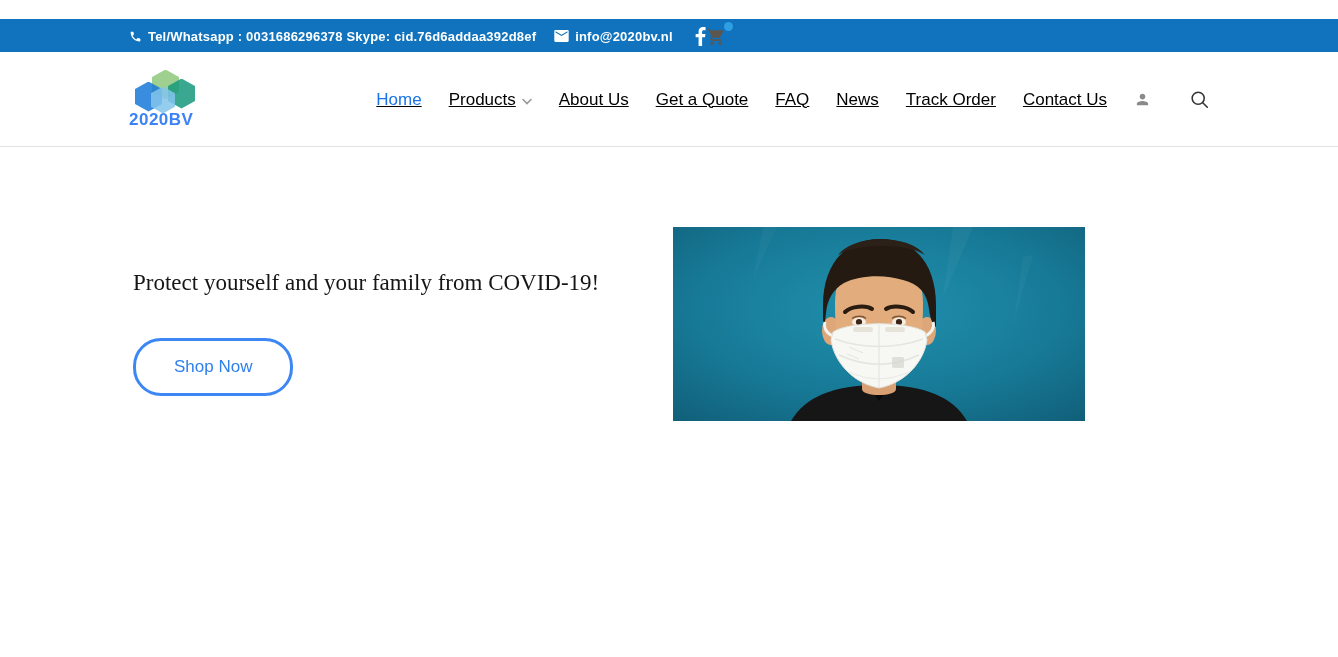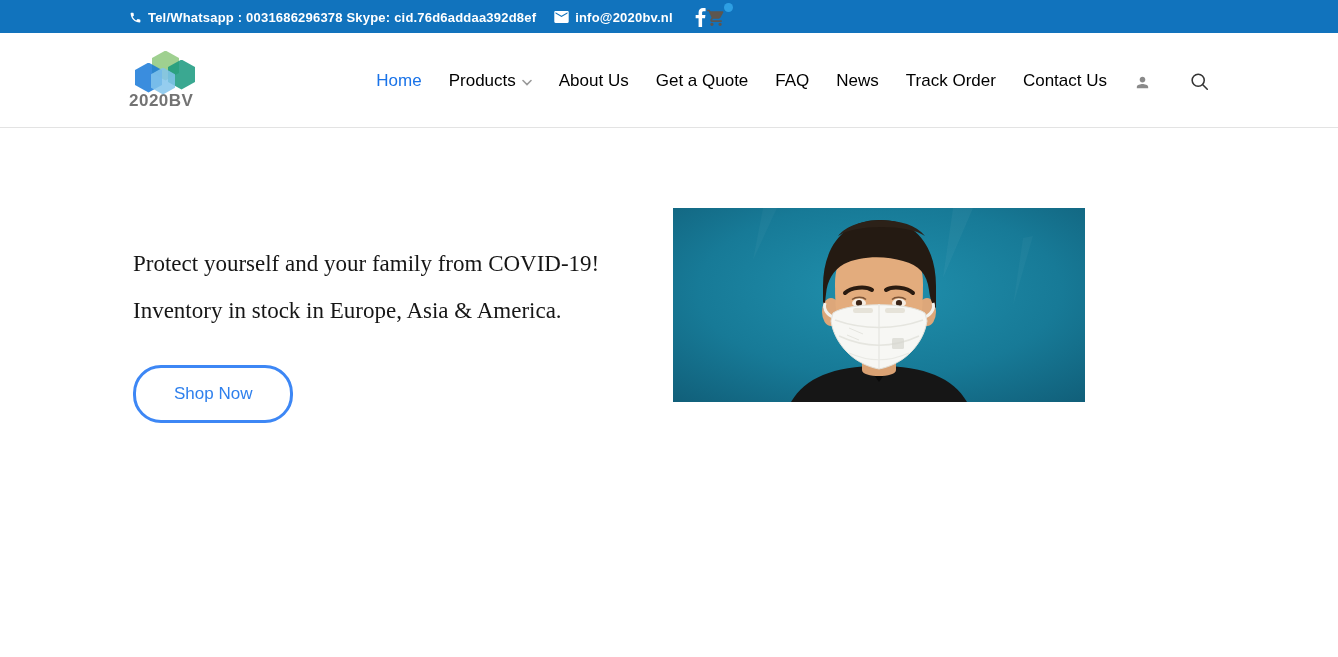--- a/index.html
+++ b/index.html
@@ -6,43 +6,43 @@
   html,body { background:#ffffff; }
   body {
     width:1338px; height:657px; overflow:hidden;
     font-family:"Liberation Sans", sans-serif;
     -webkit-font-smoothing:antialiased;
   }
   .container { width:1080px; margin:0 auto; }
 
   
   .topbar { background:#1173bd; height:33px; }
-  .topbar .container { height:34px; display:flex; align-items:center; }
+  .topbar .container { height:34px; display:flex; align-items:center;margin-top:19px; }
   .topbar-left { display:flex; align-items:center; color:#fff; font-size:13px; font-weight:700; letter-spacing:.2px; }
   .topbar .icon { display:inline-flex; align-items:center; }
   .contact-text { margin-left:6px; }
   .email-group { display:flex; align-items:center; margin-left:18px; }
   .email-text { margin-left:6px; }
   .fb-wrap { margin-left:22px; display:flex; align-items:center; }
   .cart-wrap { margin-left:auto; margin-right:6px; position:relative; display:flex; align-items:center; cursor:pointer; }
   .cart-badge { position:absolute; top:-5px; right:-7px; width:9px; height:9px; border-radius:50%; background:#2e9fe3; }
 
   
   .header { background:#fff; height:95px; border-bottom:1px solid #e3e3e3; }
   .header .container { height:95px; display:flex; align-items:center; }
   .logo { display:flex; flex-direction:column; align-items:flex-start; cursor:pointer; width:80px; }
   .hexes { position:relative; width:66px; height:42px; margin-left:6px; }
   .hex { position:absolute; clip-path:polygon(50% 0%,100% 25%,100% 75%,50% 100%,0% 75%,0% 25%); opacity:.85; }
   .hex-green     { width:27px; height:30px; left:17px; top:0;  background:#8ec87c; }
   .hex-teal      { width:27px; height:30px; left:33px; top:9px; background:#18997e; }
   .hex-blue      { width:27px; height:30px; left:0;   top:12px; background:#1779d8; }
   .hex-lightblue { width:24px; height:27px; left:16px; top:17px; background:#83c4ec; }
-  .logo-text { font-size:17px; font-weight:700; color:#737373; letter-spacing:.5px; margin-top:-2px; }
-
-  .nav { margin-left:auto; display:flex; align-items:flex-end; gap:27px; }
+  .logo-text { font-size:17px; font-weight:700; color:#3b82f6; letter-spacing:.5px; margin-top:-2px; }
+
+  .nav { margin-left:auto; display:flex; align-items:center; gap:27px;text-decoration:underline; }
   .nav a { text-decoration:none; color:#000000; font-size:17px; display:flex; align-items:center; gap:6px; cursor:pointer; }
   .nav a.active { color:#1a73e8; }
   .nav-icon-btn { display:flex; align-items:center; cursor:pointer; }
   .nav-search { margin-left:12px; }
 
   
   .hero { padding-top:80px; }
   .hero .container { display:flex; align-items:flex-start; }
   .hero-left { width:540px; padding-left:4px; margin-top:8px; }
   .hero-heading { font-size:44px; font-weight:600; color:#0a0a0a; line-height:1; letter-spacing:.5px; }
@@ -147,21 +147,20 @@
       </span>
     </nav>
   </div>
 </div>
 
 <div class="hero">
   <div class="container">
     <div class="hero-left">
       <div class="hero-copy">
         <p>Protect yourself and your family from COVID-19!</p>
-        <p>Inventory in stock in Europe, Asia &amp; America.</p>
       </div>
       <button class="cta-btn">Shop Now</button>
     </div>
 
     <svg class="hero-image" role="img" viewBox="0 0 412 194" preserveAspectRatio="none" aria-label="Man wearing white KN95 face mask on teal background">
       <defs>
         <radialGradient id="bgGrad" cx="50%" cy="42%" r="80%">
           <stop offset="0%" stop-color="#2090ad"></stop>
           <stop offset="55%" stop-color="#177a97"></stop>
           <stop offset="100%" stop-color="#105c76"></stop>

